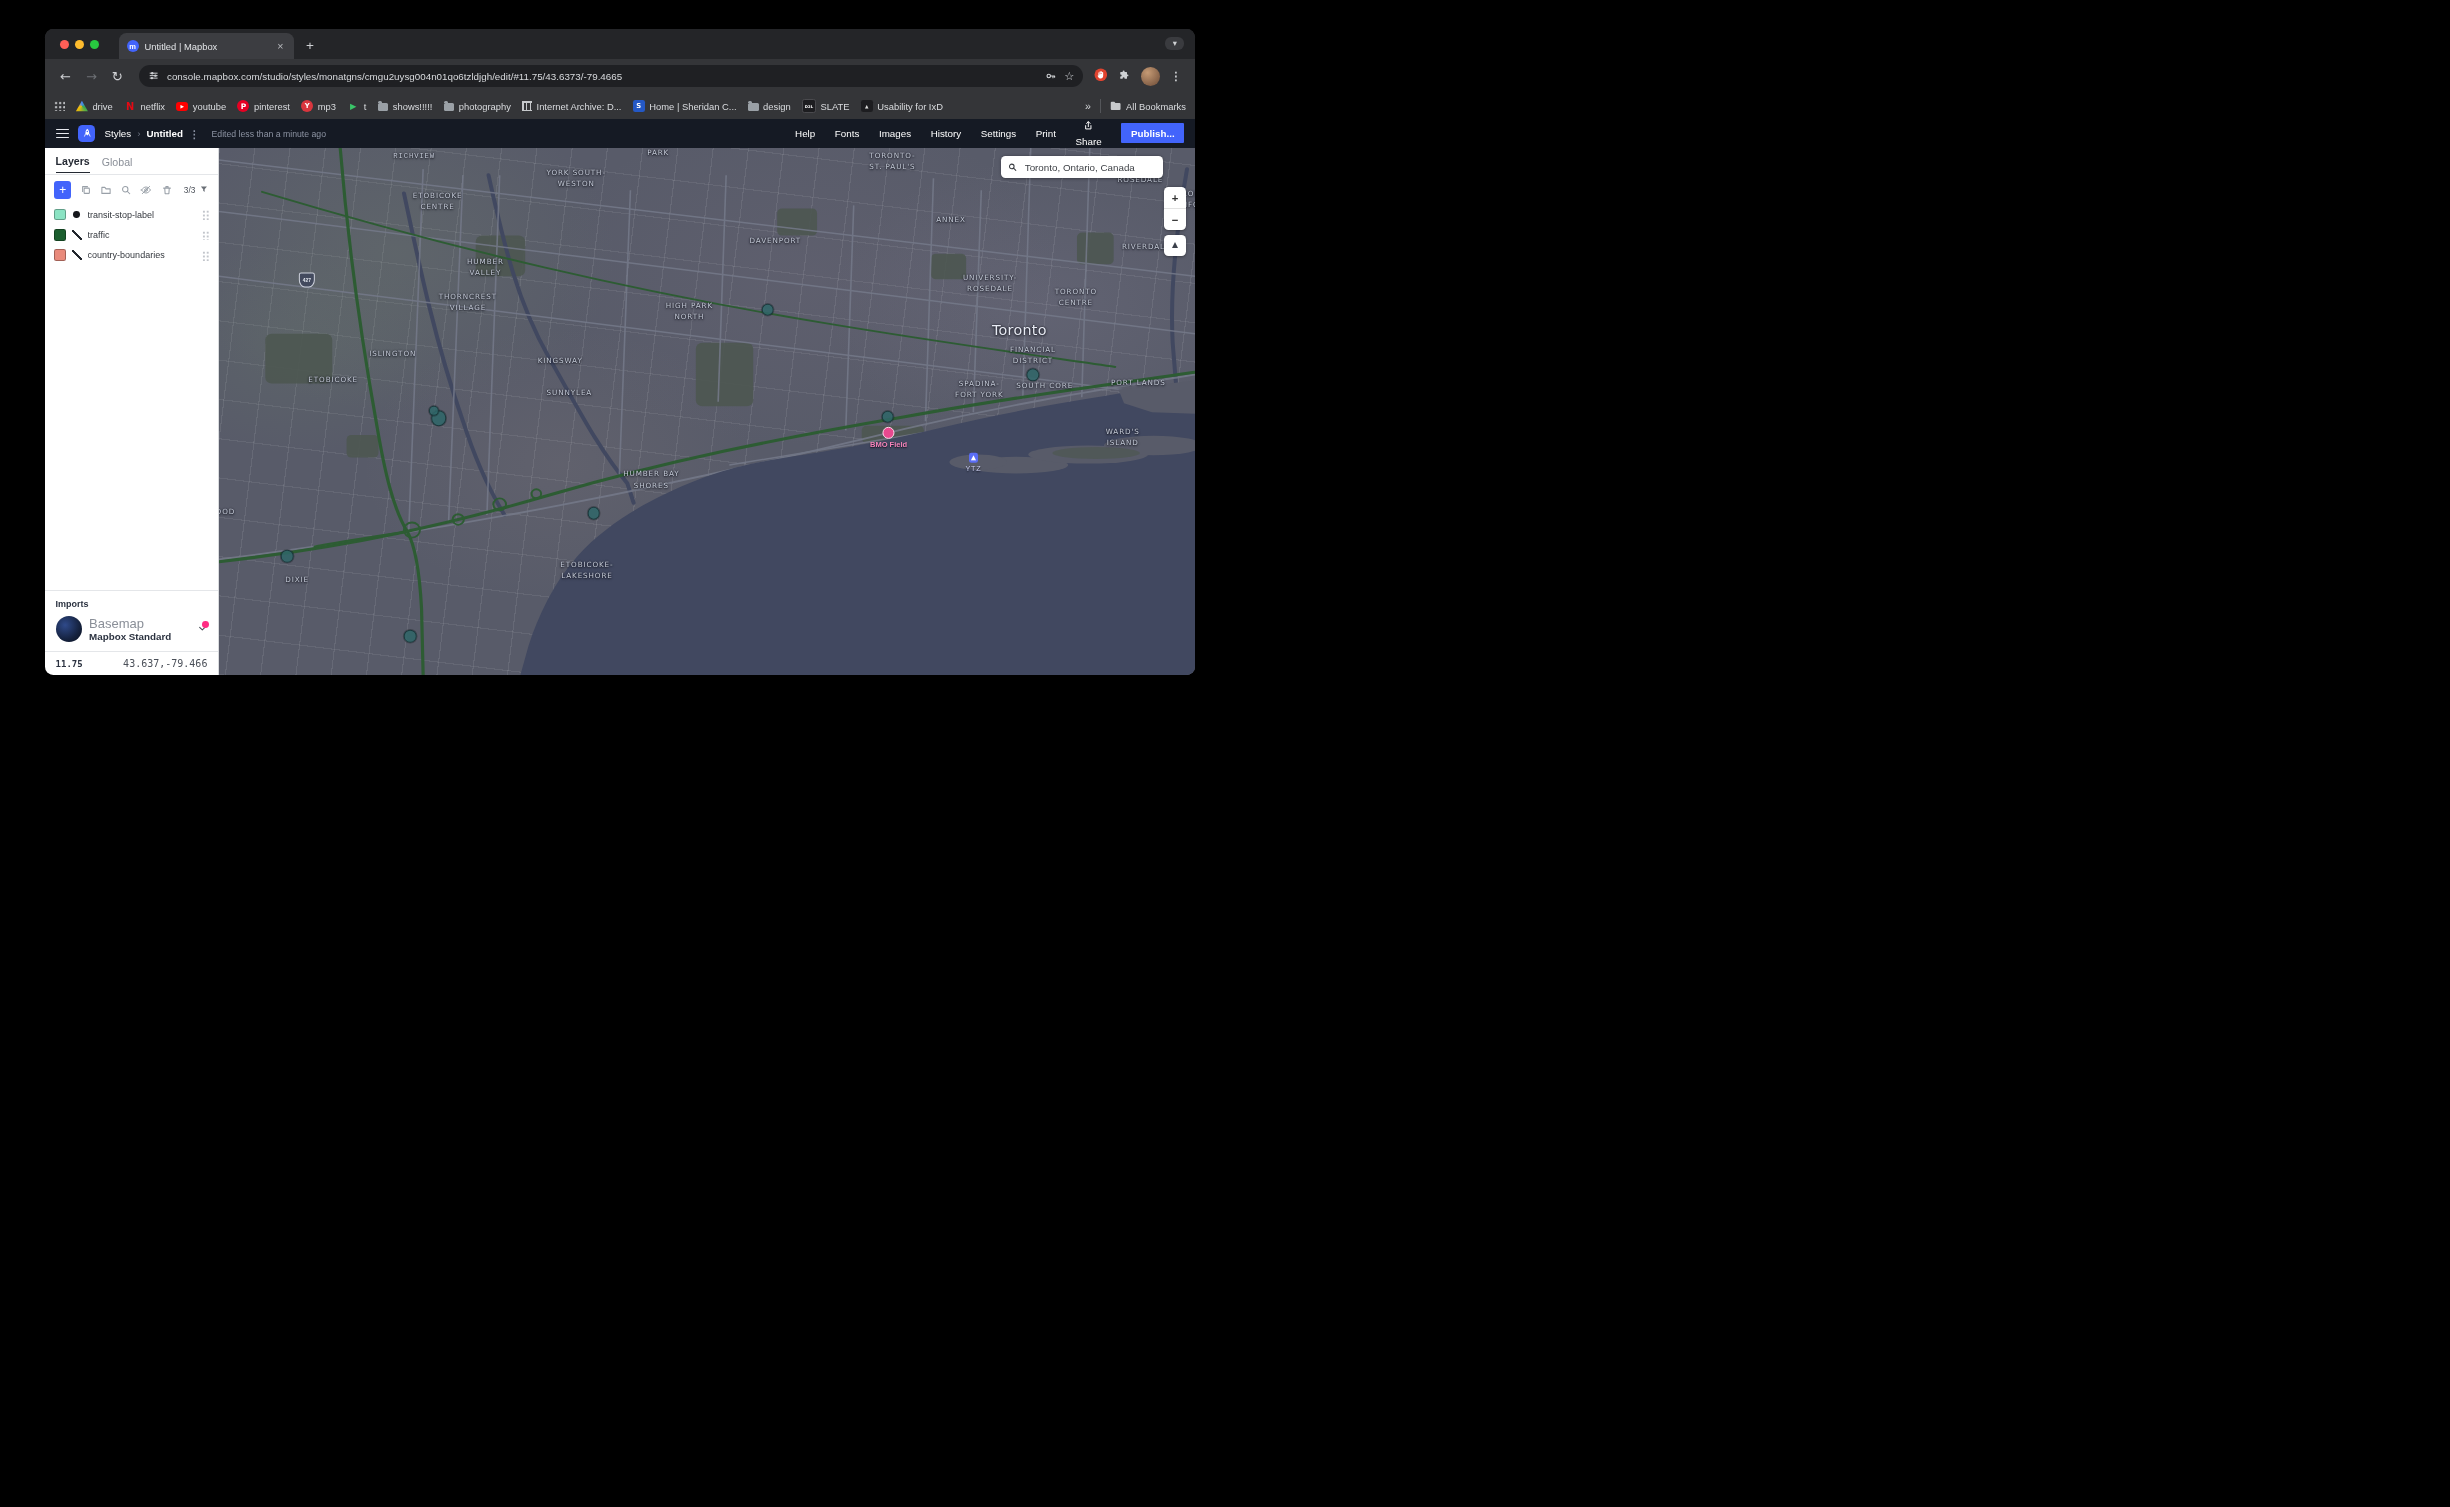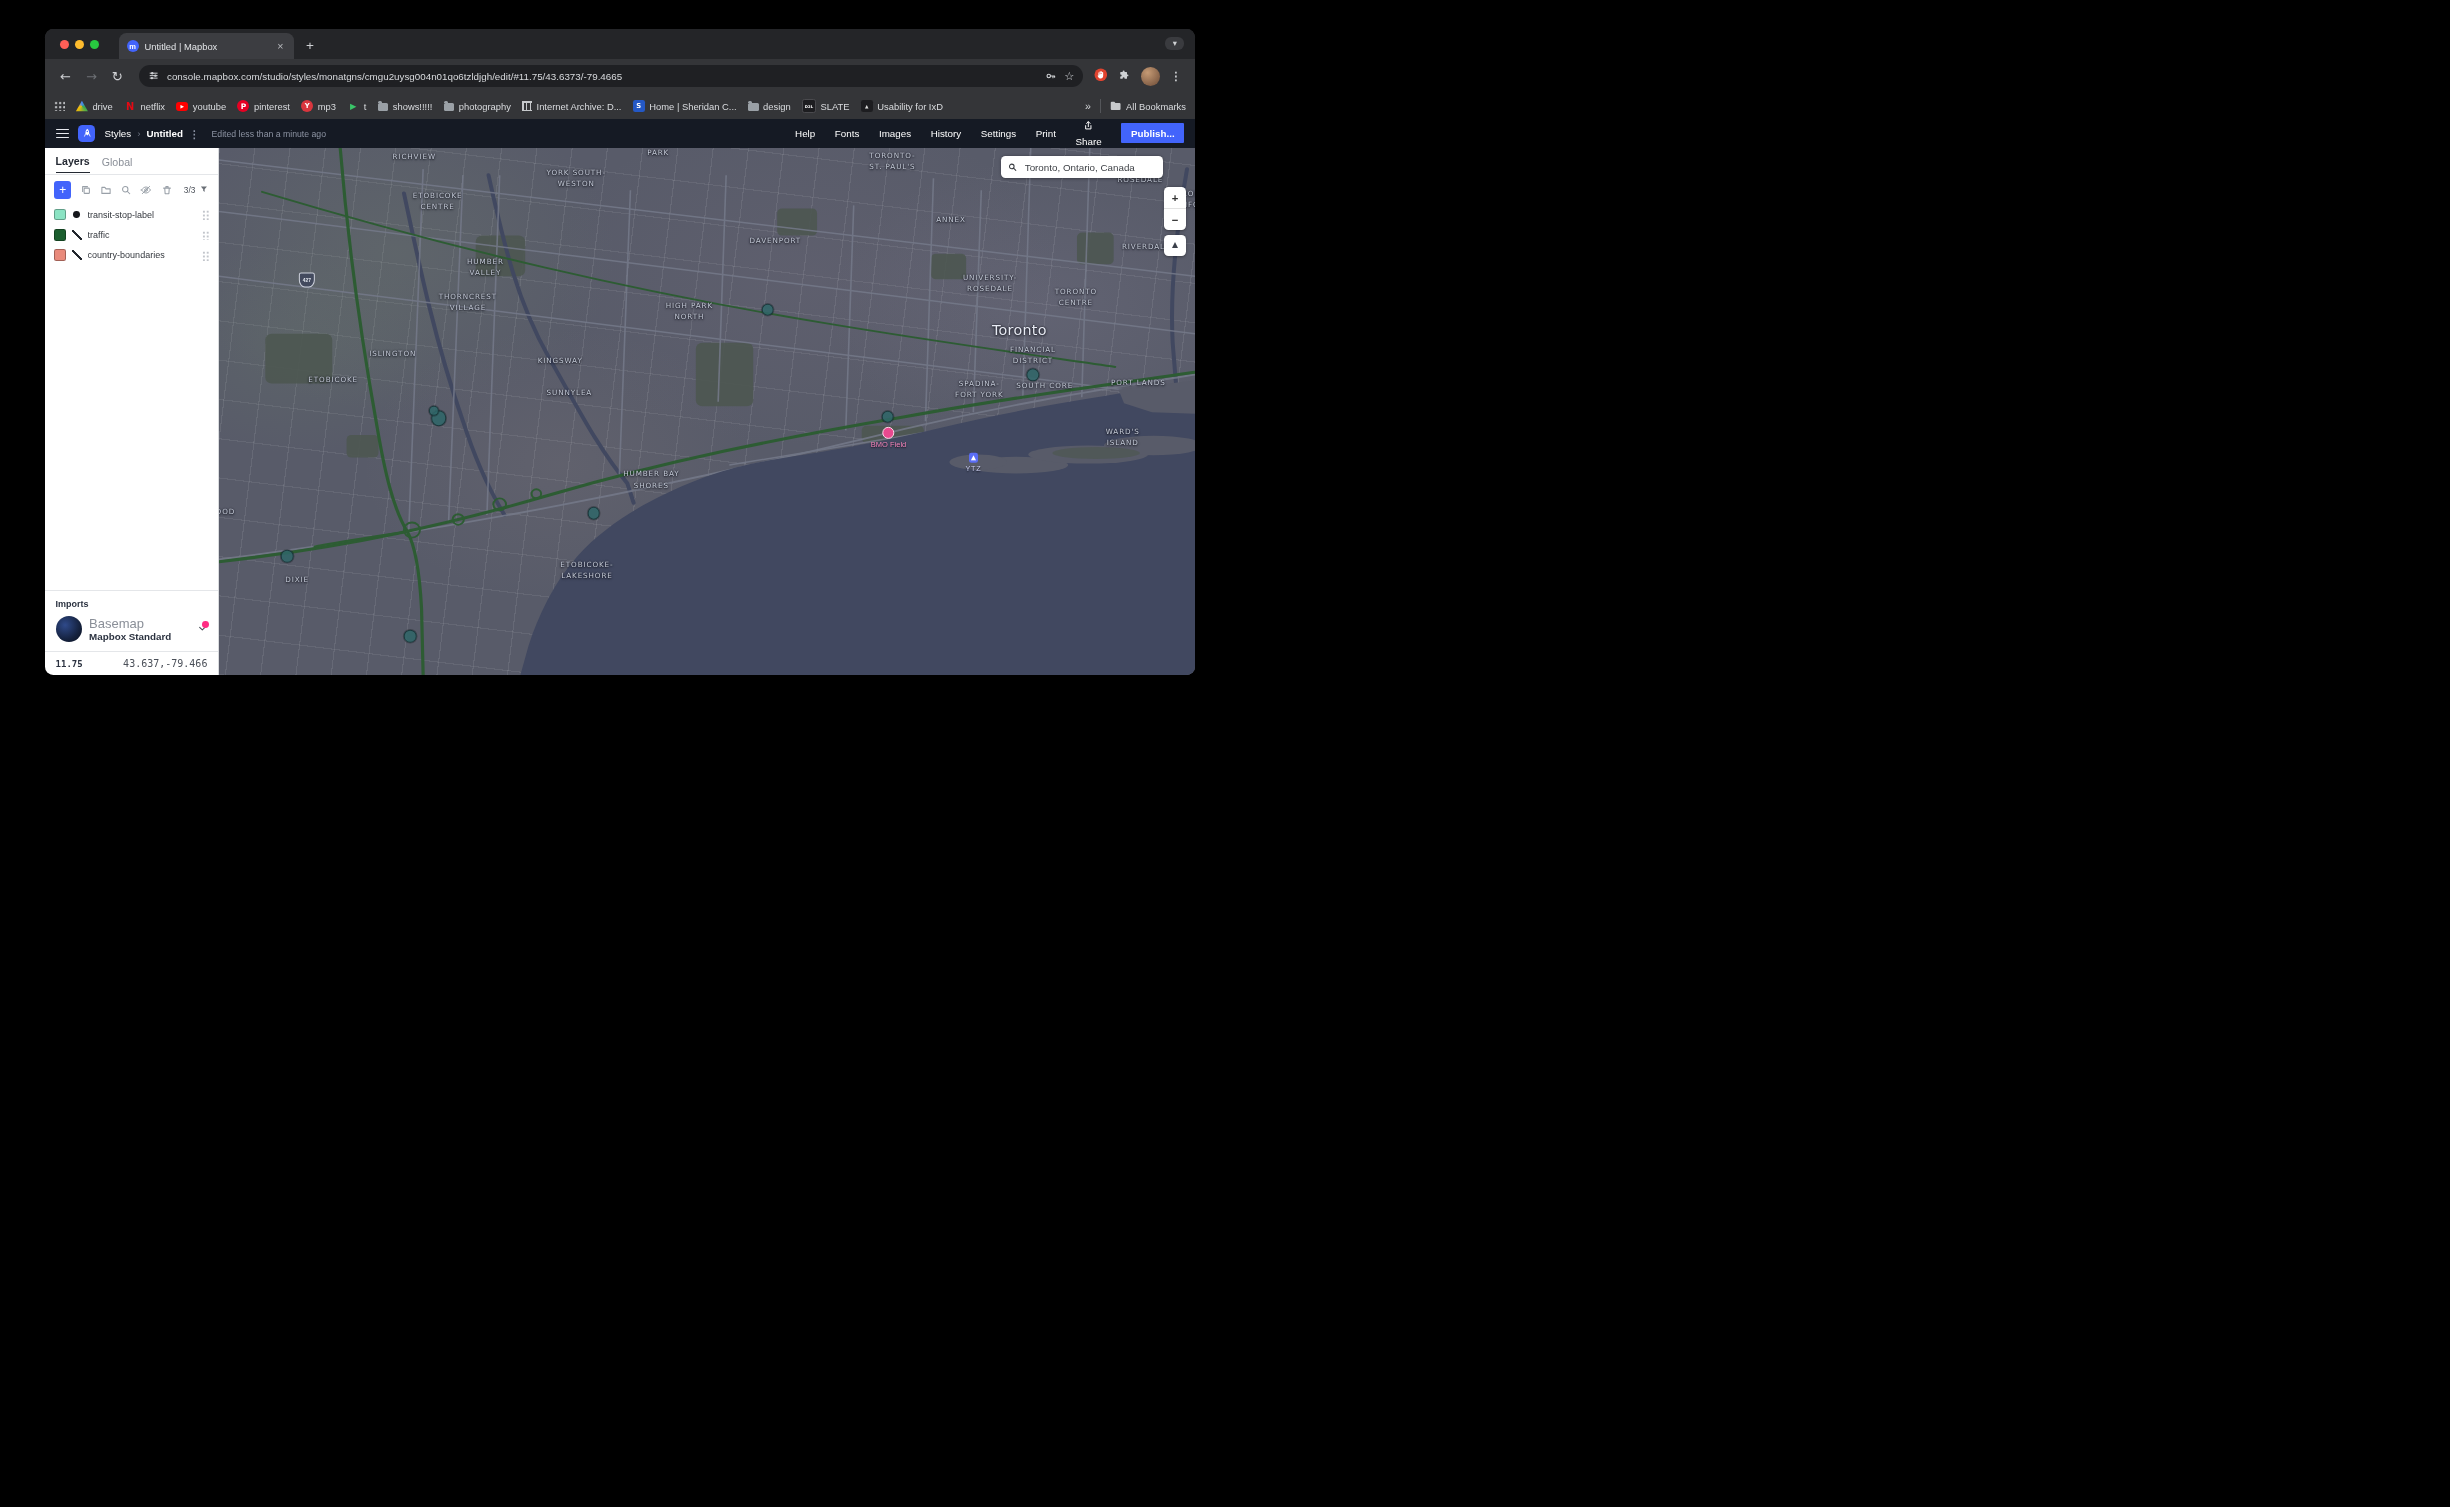--- a/index.html
+++ b/index.html
@@ -131,21 +131,21 @@
   .city-label{font-family:"DejaVu Sans",sans-serif;font-size:14.3px;letter-spacing:0.3px;color:#e9ecf5;
        text-shadow:0 0.8px 3px rgba(10,12,20,.95),0 0 1.5px rgba(10,12,20,.9);}
   .tdot{width:10.6px;height:10.6px;border-radius:50%;background:rgba(47,102,104,.85);
        border:1.5px solid rgba(24,52,55,.9);box-shadow:0 0 0 0.8px rgba(0,0,0,.25);}
   .tdot.big{width:13.6px;height:13.6px;}
   .tdot.md{width:11.3px;height:11.3px;}
   .tdot.sm{width:8.3px;height:8.3px;}
   .poi{display:flex;flex-direction:column;align-items:center;gap:1.5px;}
   .poi-ic{width:9.8px;height:9.8px;}
   .poi-bmo .poi-ic{border-radius:50%;background:#e8498f;border:1.1px solid #fbd9ea;}
-  .poi-bmo .poi-label{font-size:7.5px;color:#f383b9;font-weight:400;
+  .poi-bmo .poi-label{font-size:7.5px;color:#f383b9;font-weight:700;
        text-shadow:0 0.8px 1.5px rgba(15,17,26,.95);}
   .poi-ytz .poi-ic{border-radius:2.3px;background:#5b6ef5;position:relative;}
   .poi-ytz .poi-ic::before{content:"";position:absolute;left:2.3px;top:2.3px;width:5.3px;height:5.3px;
        background:#fff;clip-path:polygon(50% 0,100% 100%,0 100%);}
   .poi-ytz .poi-label{font-size:7.2px;letter-spacing:0.8px;color:#c9cdf0;
        text-shadow:0 0.8px 1.5px rgba(15,17,26,.95);}
   .shield{width:14.3px;height:13px;background:#434a5e;border:0.8px solid #cfd3de;
        border-radius:2.3px 2.3px 6px 6px/2.3px 2.3px 7.5px 7.5px;color:#e3e7ee;font-size:4.9px;font-weight:bold;
        display:flex;align-items:center;justify-content:center;}
   .geocoder{position:absolute;right:32px;top:8.3px;width:148px;height:22px;background:#fff;border-radius:4.5px;
@@ -477,21 +477,21 @@
           <path stroke-width="4" d="M0,548 C170,527 290,498 420,458 C560,415 700,385 860,356 C1010,327 1140,310 1224,297"></path>
           <path stroke-width="2.5" d="M54,58 C300,136 520,190 760,232 C930,262 1062,280 1124,290"></path>
           <path stroke-width="3" d="M236,508 C200,514 160,520 120,528"></path>
           <circle cx="242" cy="506" r="10" stroke-width="2.5"></circle>
           <circle cx="300" cy="492" r="7" stroke-width="2.5"></circle>
           <circle cx="352" cy="472" r="8" stroke-width="2.5"></circle>
           <circle cx="398" cy="458" r="6" stroke-width="2.5"></circle>
         </g>
       </svg>
 
-      <div class="mlabel pos" style="left: 20%; top: 1.8%;">RICHVIEW</div>
+      <div class="mlabel pos" style="left: 20%; top: 1.8%; font-family: Liberation Mono, monospace;">RICHVIEW</div>
         <div class="mlabel pos" style="left: 45%; top: 0.9%;">PARK</div>
         <div class="mlabel pos" style="left: 69%; top: 2.4%;">TORONTO-
 ST. PAUL'S</div>
         <div class="mlabel pos" style="left: 36.6%; top: 5.6%;">YORK SOUTH-
 WESTON</div>
         <div class="mlabel pos" style="left: 22.4%; top: 10%;">ETOBICOKE
 CENTRE</div>
         <div class="mlabel pos" style="left: 94.4%; top: 6%;">ROSEDALE</div>
         <div class="mlabel pos" style="left: 99.8%; top: 9.6%;">TORONTO-
 DANFORTH</div>

